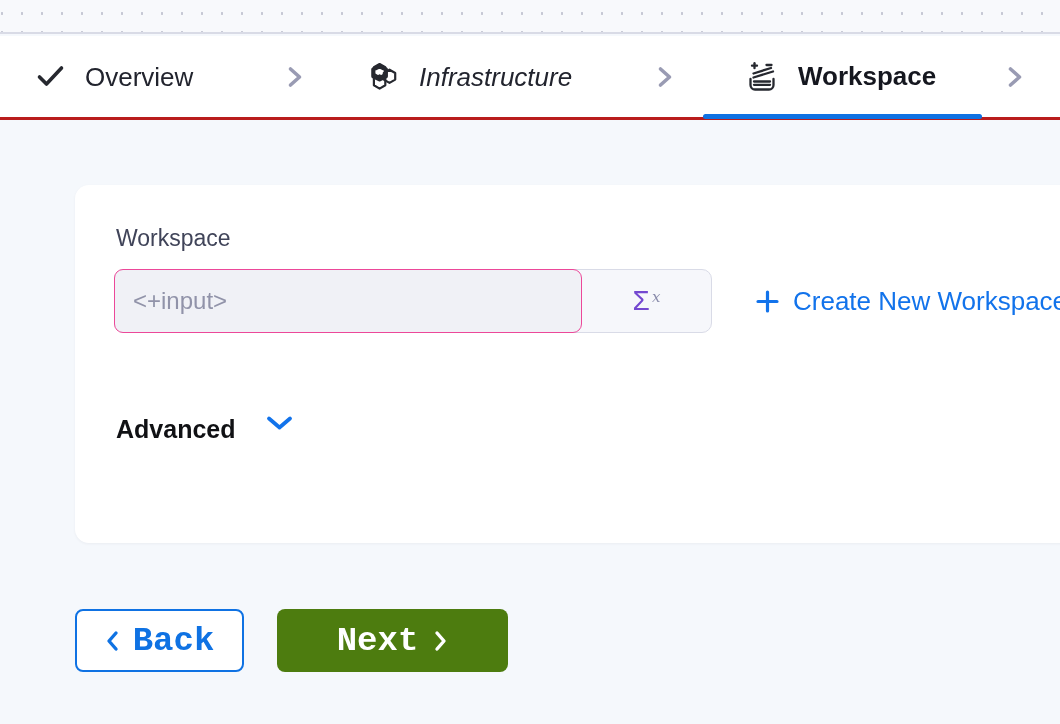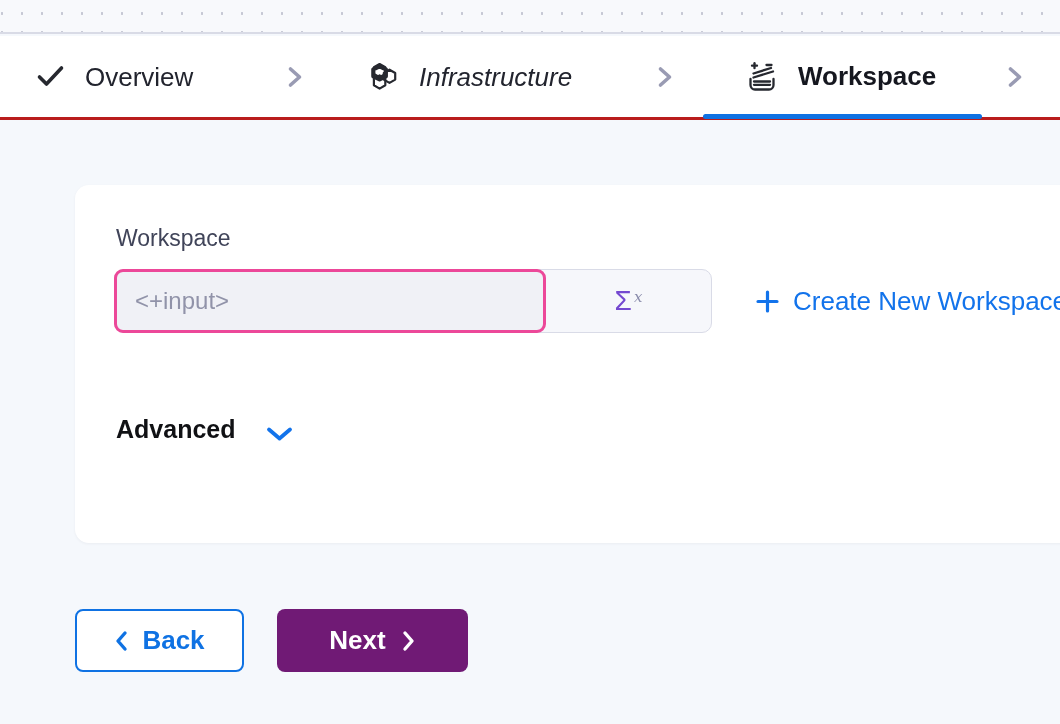--- a/index.html
+++ b/index.html
@@ -50,22 +50,22 @@
   .form-label {
     position:absolute; left:41px; top:40px;
     font-size:23px; font-weight:500; color:#404459;
   }
   .input-group {
     position:absolute; left:39px; top:84px; width:598px; height:64px;
     background:#f6f7fb; border:1px solid #d9dbe7; border-radius:10px;
     display:flex; align-items:stretch;
   }
   .ws-input {
-    width:432px; height:64px; margin:-1px 0 0 -1px;
-    background:#f0f1f6; border:3px solid #ec4899; border-radius:9px;
+    width:468px; height:64px; margin:-1px 0 0 -1px;
+    background:#f0f1f6; border:1px solid #ec4899; border-radius:9px;
     padding:0 18px; font-size:24px; color:#2b2e3b;
     font-family:"Liberation Sans", sans-serif;
     outline:none;
   }
   .ws-input::placeholder { color:#9193a9; }
   .addon {
     flex:1; display:flex; align-items:center; justify-content:center;
     cursor:pointer; border-radius:0 10px 10px 0;
   }
   .sigma { font-size:28px; color:#7448d0; font-weight:500; }
@@ -74,38 +74,38 @@
     font-family:"DejaVu Serif", serif;
     margin-left:2px; transform:translateY(-4px); display:inline-block;
   }
   .create-link {
     position:absolute; left:680px; top:84px; height:64px;
     display:flex; align-items:center; cursor:pointer; white-space:nowrap;
   }
   .create-link .txt { font-size:26px; font-weight:500; color:#1273eb; margin-left:13px; }
   .advanced {
     position:absolute; left:41px; top:230px;
-    display:flex; align-items:flex-end; cursor:pointer;
+    display:flex; align-items:flex-start; cursor:pointer;
   }
   .advanced .txt { font-size:25px; font-weight:700; color:#101114; }
   .advanced .icon { margin-left:31px; display:flex; }
 
   
   .actions { position:absolute; left:75px; top:609px; display:flex; gap:33px; }
   .btn {
     height:63px; border-radius:8px; display:flex; align-items:center; justify-content:center;
-    font-size:26px; font-weight:600; cursor:pointer;
-    font-family:Liberation Sans, sans-serif;
+    font-size:34px; font-weight:600; cursor:pointer;
+    font-family:Liberation Mono, monospace;
   }
   .btn-back {
     width:169px; background:#ffffff; border:2px solid #0f72e3; color:#0f72e3;
   }
   .btn-back .txt { margin-left:14px; }
   .btn-next {
-    width:191px; background:#701a75; border:none; color:#ffffff;
+    width:231px; background:#4d7c0f; border:none; color:#ffffff;
   }
   .btn-next .txt { margin-right:16px; }
 </style>
 </head>
 <body>
 
 <div class="dot-strip"></div>
 
 <div class="stepper">
 

